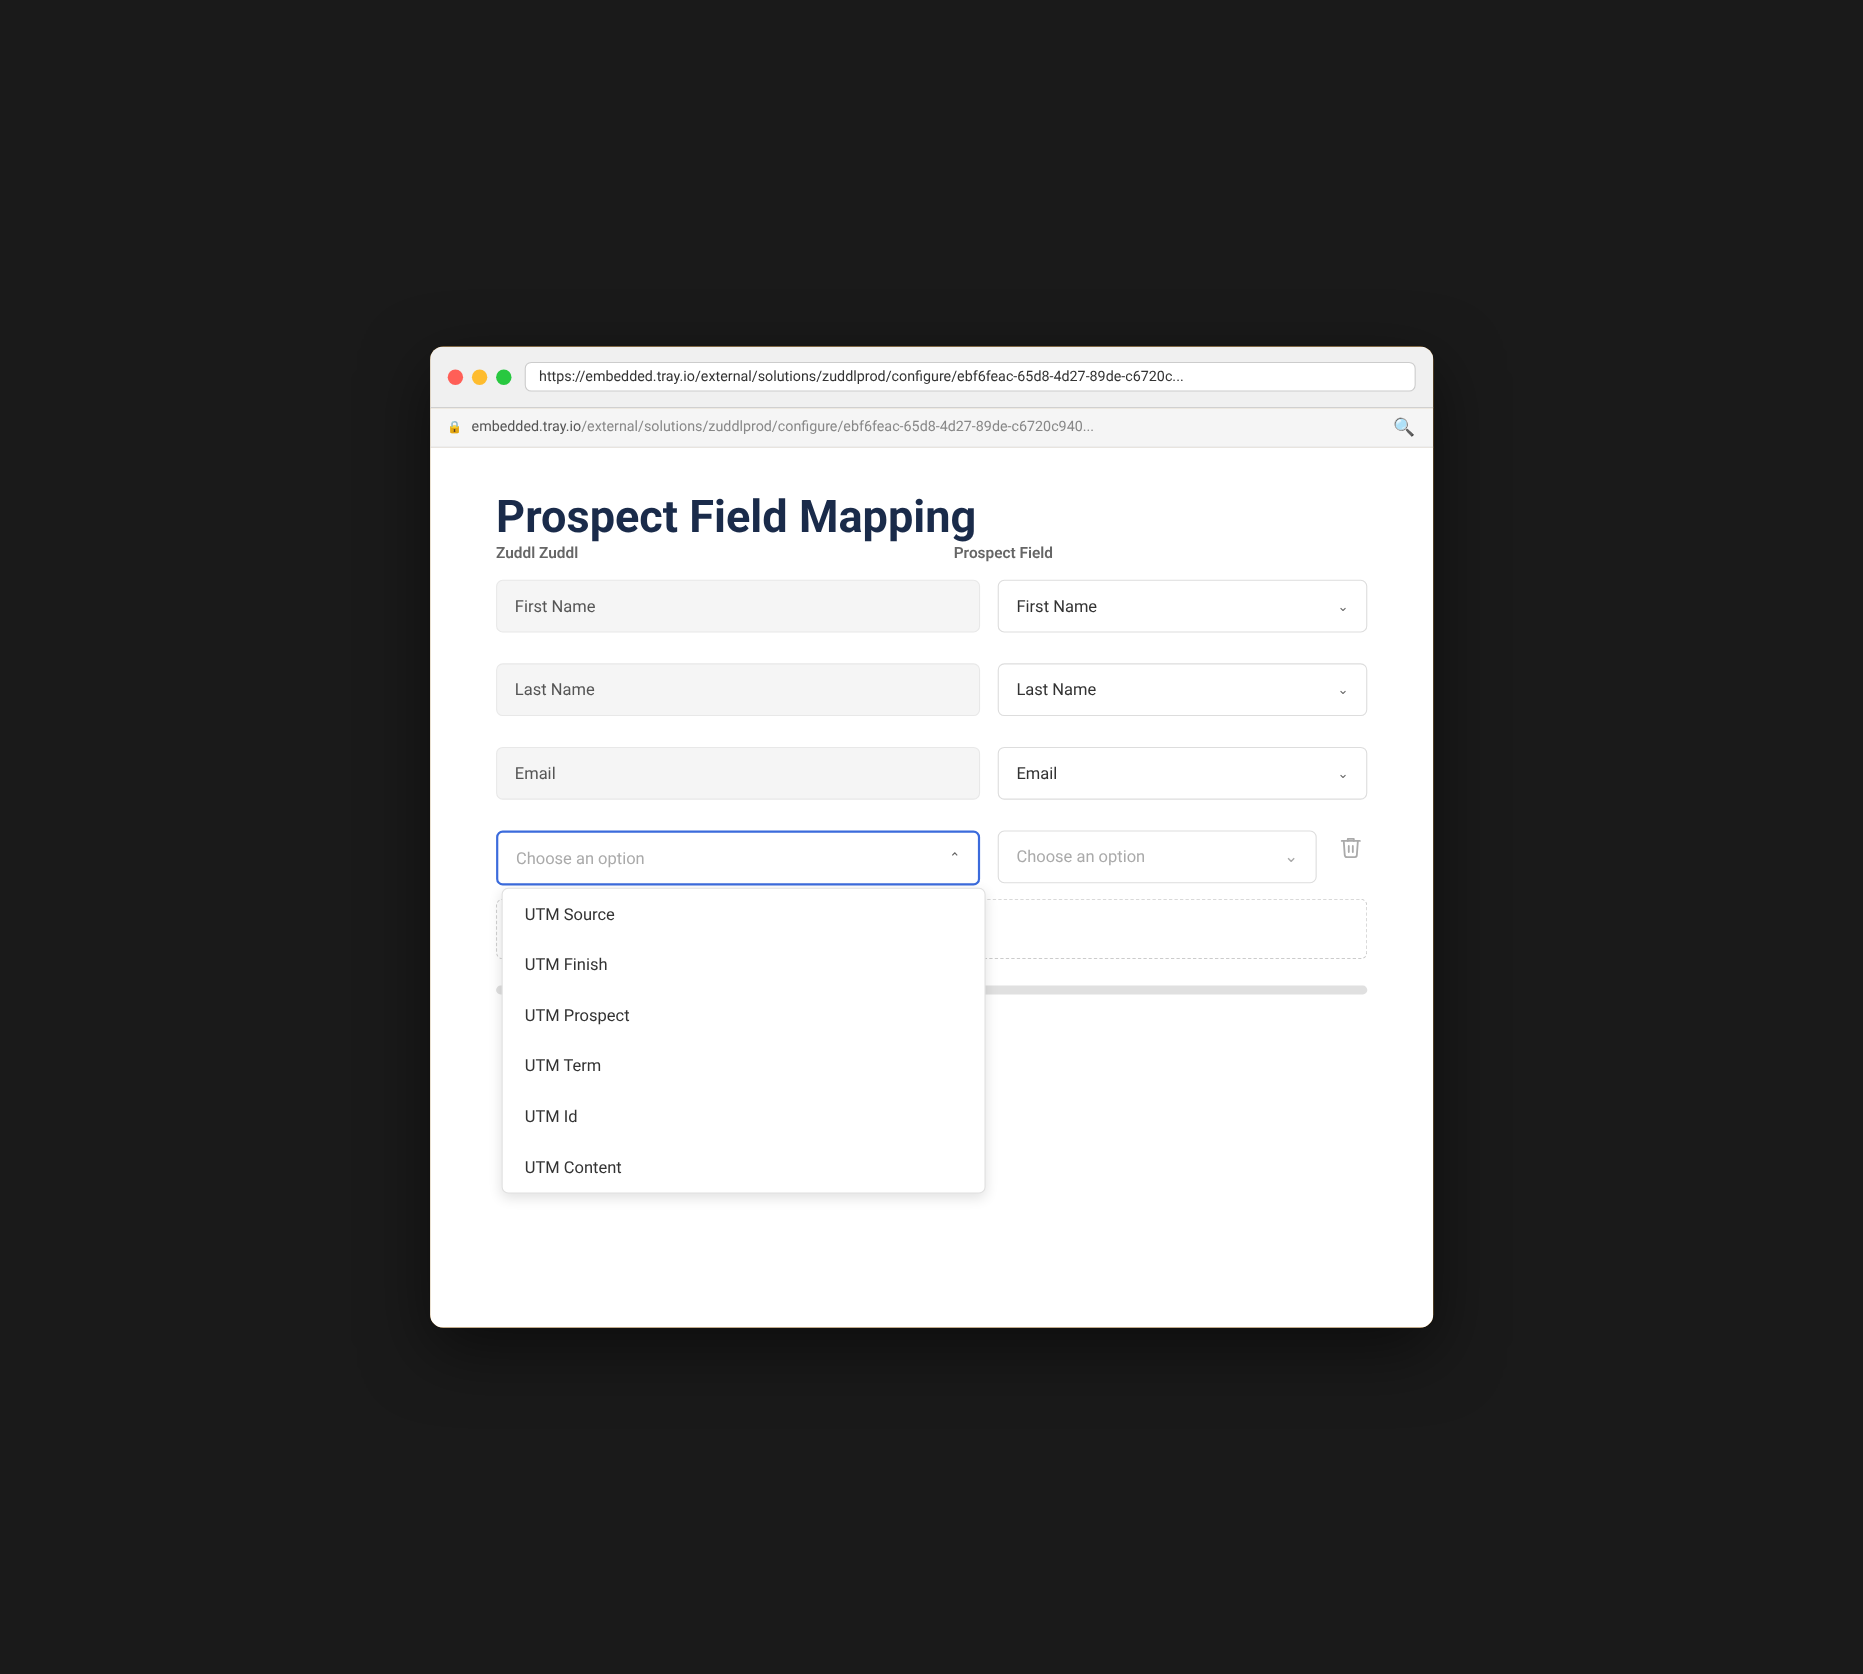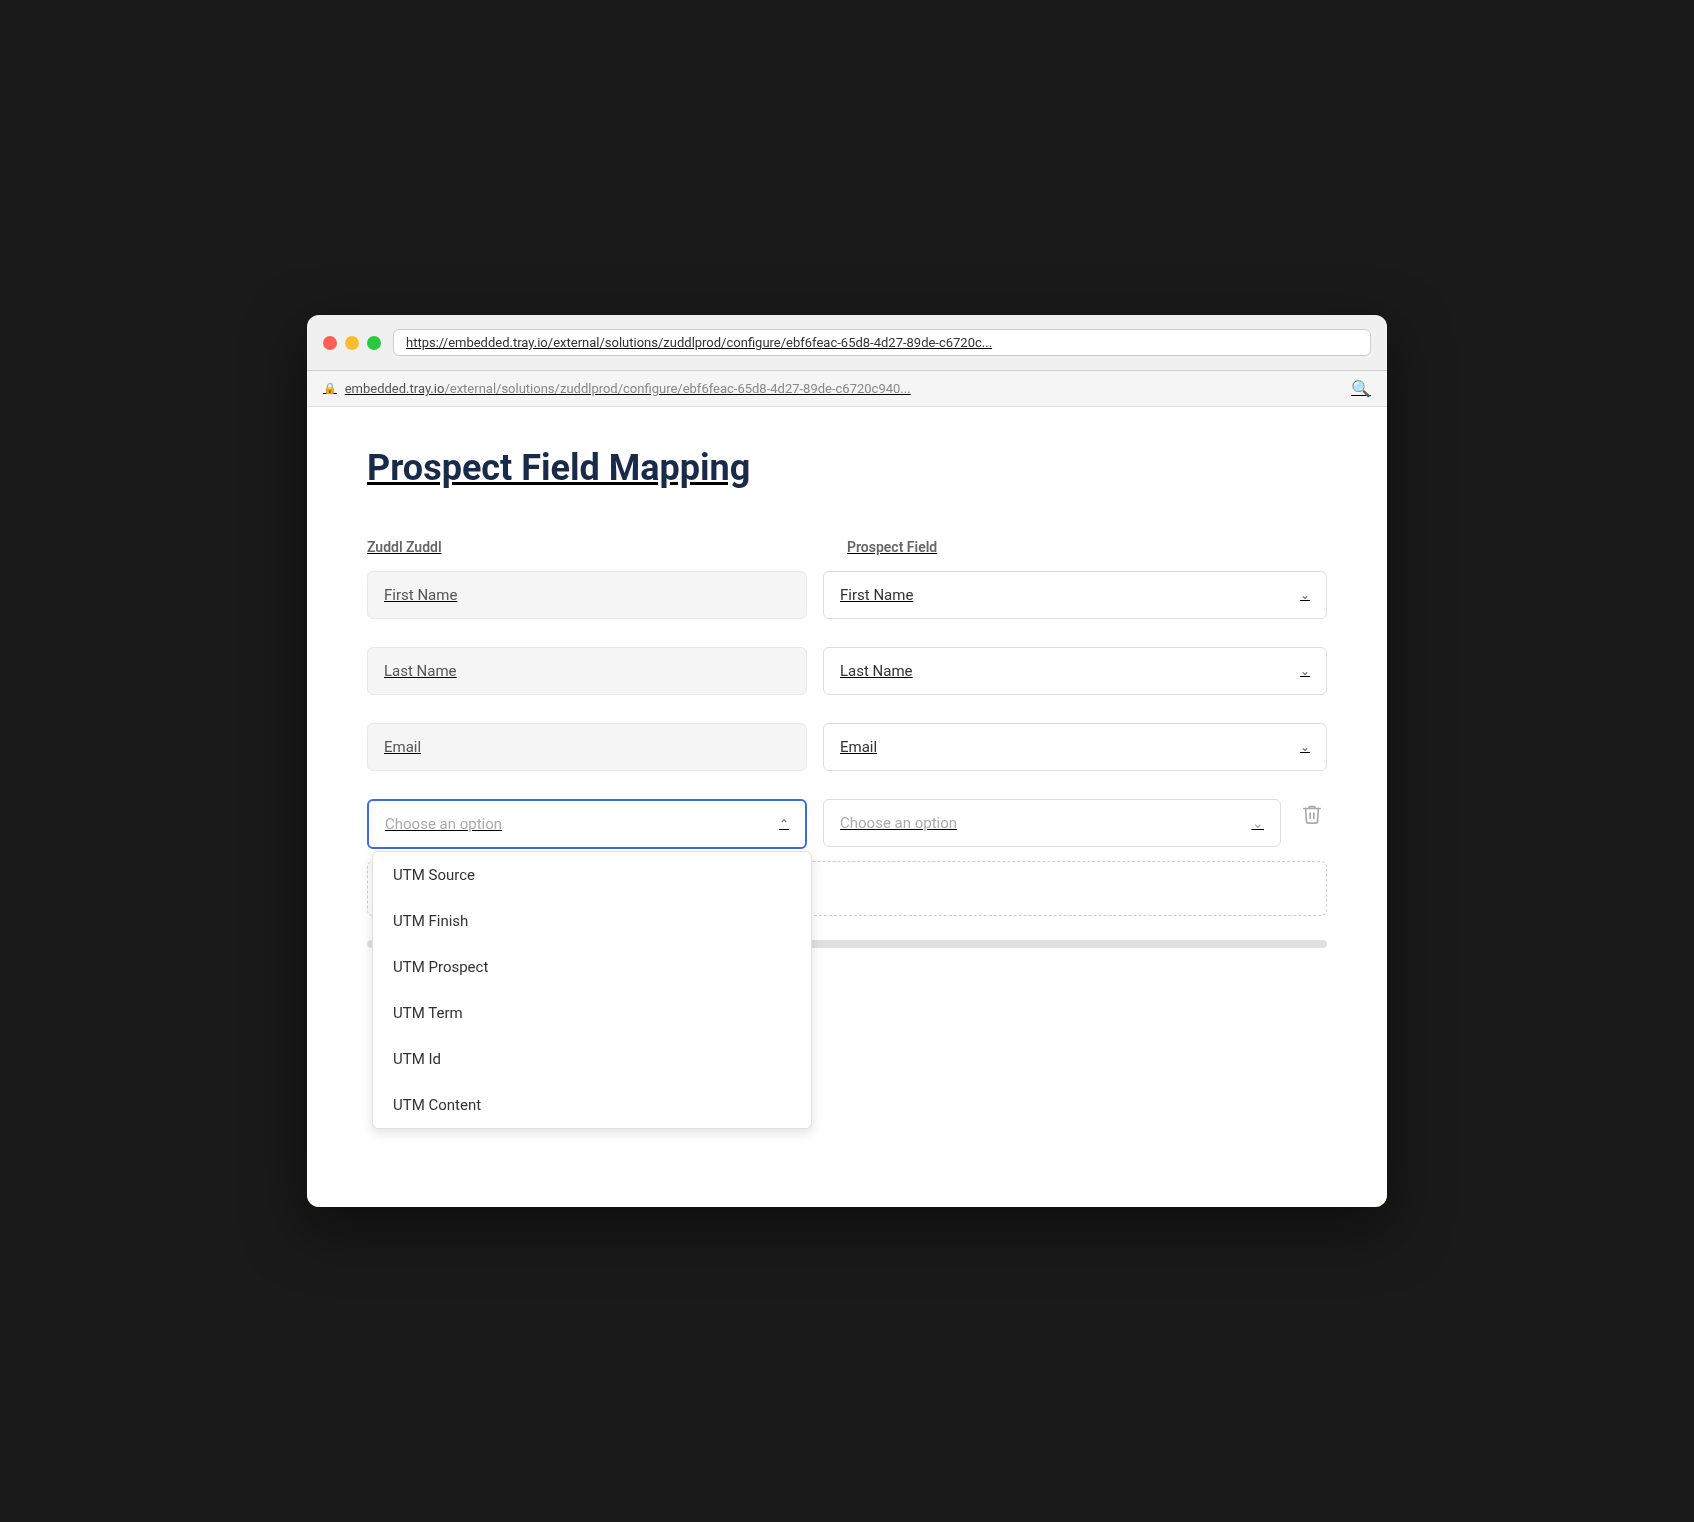--- a/index.html
+++ b/index.html
@@ -7,26 +7,25 @@
     body {
       background: #1a1a1a;
       display: flex;
       justify-content: center;
       align-items: center;
       min-height: 100vh;
       font-family: -apple-system, BlinkMacSystemFont, 'Segoe UI', Roboto, sans-serif;
     }
 
     .browser-window {
-      width: 1080px;
+      width: 912px;
       background: #a16207;
       border-radius: 12px;
       overflow: hidden;
       box-shadow: 0 20px 60px rgba(0,0,0,0.5);
-      text-decoration: underline;
     }
 
     .browser-titlebar {
       background: #f0f0f0;
       padding: 14px 16px;
       display: flex;
       align-items: center;
       gap: 12px;
       border-bottom: 1px solid #d0d0d0;
     }
@@ -87,24 +86,23 @@
     }
 
     .browser-content {
       background: #ffffff;
       padding: 40px 60px 50px 60px;
       min-height: 800px;
       position: relative;
     }
 
     .page-title {
-      font-size: 36px;
+      font-size: 41px;
       font-weight: 700;
       color: #1a2b4a;
-      margin-bottom: 50px;
     }
 
     .field-mapping-container {
       width: 100%;
     }
 
     .field-mapping-header {
       display: flex;
       gap: 40px;
       margin-bottom: 16px;

